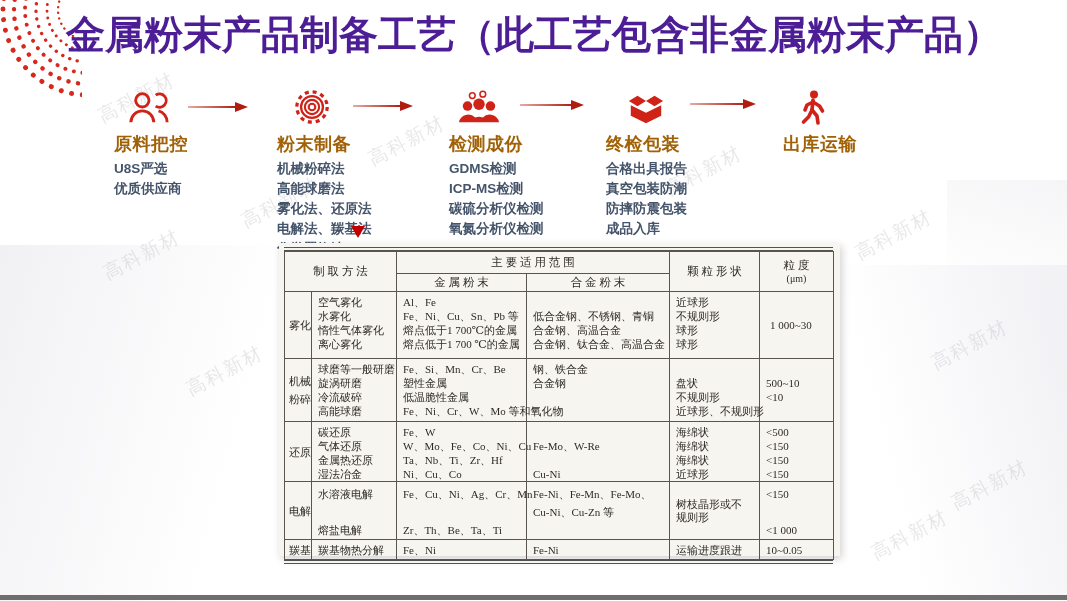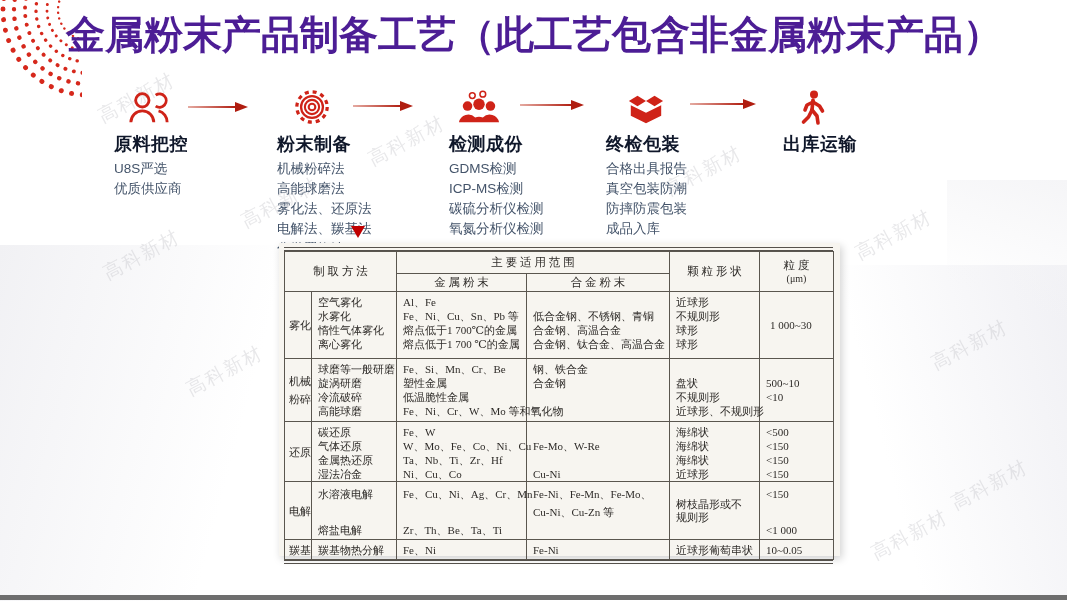--- a/index.html
+++ b/index.html
@@ -14,22 +14,22 @@
        background:linear-gradient(200deg,#f5f5f7 0%,rgba(255,255,255,0) 60%);}
   .wm{position:absolute;color:#b9b9bf;opacity:.32;font-size:19px;letter-spacing:2px;
       transform:rotate(-28deg);white-space:nowrap;pointer-events:none;}
   
   .title{position:absolute;left:66px;top:8px;width:990px;font-family:"Liberation Serif","DejaVu Serif",serif;
          font-weight:bold;font-size:39px;color:#4c1d95;letter-spacing:0px;white-space:nowrap;}
   .dots{position:absolute;left:0px;top:0px;}
   
   .step{position:absolute;top:88px;}
   .icon-wrap{height:38px;display:flex;align-items:flex-end;}
-  .step-title{margin-top:6px;font-size:18px;font-weight:bold;color:#0f172a;letter-spacing:.5px;white-space:nowrap;}
-  .step-lines{margin-top:3px;}
+  .step-title{margin-top:6px;font-size:18px;font-weight:bold;color:#a16207;letter-spacing:.5px;white-space:nowrap;}
+  .step-lines{margin-top:3px;font-weight:bold;}
   .sline{font-size:13.5px;line-height:20px;color:#44546a;white-space:nowrap;}
   .arrow{position:absolute;}
   .downtri{position:absolute;left:351px;top:226px;width:0;height:0;
            border-left:7px solid transparent;border-right:7px solid transparent;border-top:12px solid #c00000;}
   
   .paper{position:absolute;left:279px;top:243px;width:561px;height:313px;background:#f7f5f0;
          box-shadow:2px 3px 8px rgba(0,0,0,.18);padding:0;text-decoration:underline;}
   .tbl-wrap{position:absolute;left:5px;top:4px;width:549px;border-top:4px double #55514c;border-bottom:4px double #55514c;}
   table.ptable{border-collapse:collapse;table-layout:fixed;width:549px;
       font-family:"Liberation Serif","DejaVu Serif",serif;font-size:11px;color:#2e2b28;}
@@ -377,21 +377,21 @@
         <td>
                 <div class="cl">羰基物热分解</div>
               </td>
         <td>
                 <div class="cl">Fe、Ni</div>
               </td>
         <td>
                 <div class="cl">Fe-Ni</div>
               </td>
         <td>
-                <div class="cl">近球形葡萄串状</div>
+                <div class="cl">运输进度跟进</div>
               </td>
         <td>
                 <div class="cl">10~0.05</div>
               </td>
       </tr>
     </tbody>
         </table>
    </div>
   </div>
 

